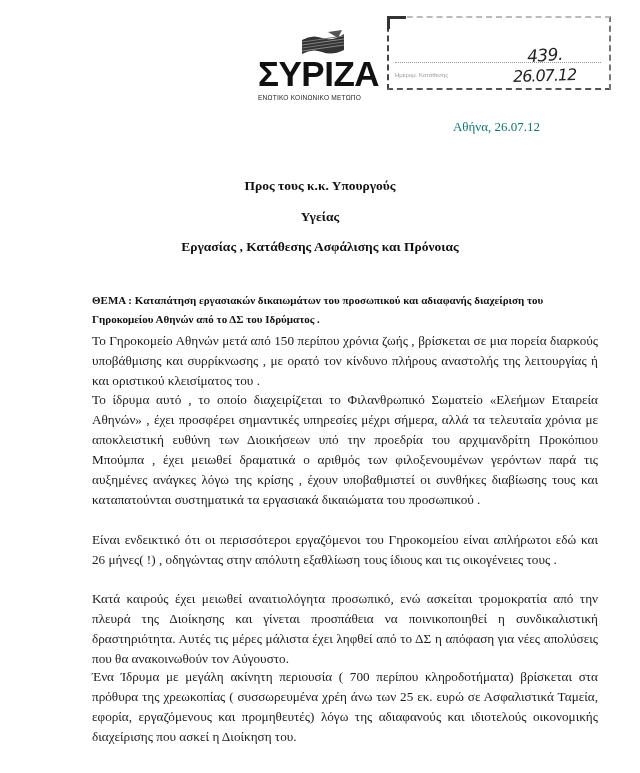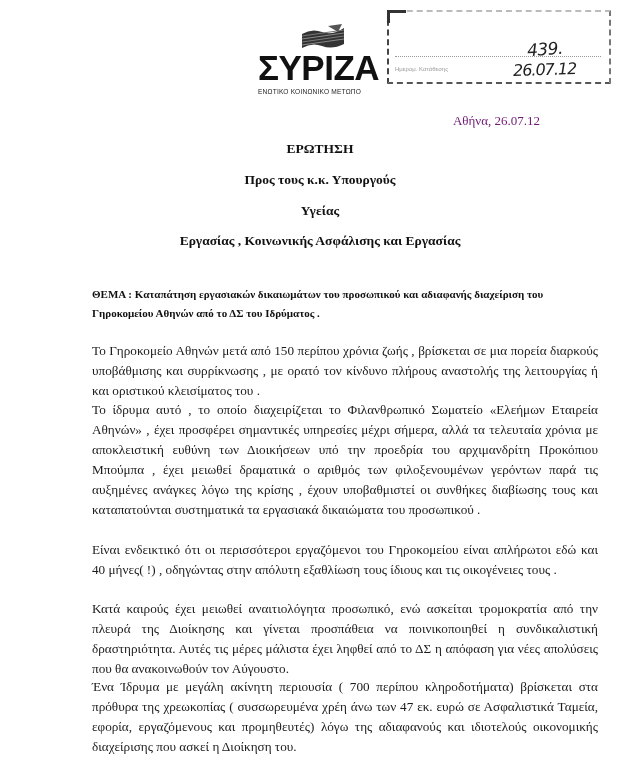--- a/index.html
+++ b/index.html
@@ -10,21 +10,21 @@
   body {
     width: 640px;
     height: 773px;
     position: relative;
     overflow: hidden;
     font-family: "Liberation Serif", "DejaVu Serif", serif;
     color: #1a1a1a;
   }
   .page {
     position: absolute;
-    left: 0; top: 0;
+    left: 0; top: 6px;
     width: 640px; height: 545px;
   }
   
   .logo {
     position: absolute;
     left: 256px;
     top: 24px;
     width: 132px;
     height: 80px;
   }
@@ -111,21 +111,21 @@
     font-style: italic;
     color: #222;
     letter-spacing: -1px;
     transform: rotate(-2deg);
   }
   .date {
     position: absolute;
     right: 100px;
     top: 113px;
     font-size: 13px;
-    color: #701a75;
+    color: #0f766e;
     text-align: right;
   }
   .center-line {
     position: absolute;
     left: 0;
     width: 640px;
     text-align: center;
     font-weight: bold;
     font-size: 13.5px;
     color: #111;
@@ -144,21 +144,20 @@
     position: absolute;
     left: 92px;
     width: 506px;
     font-size: 13.2px;
     line-height: 20px;
     text-align: justify;
     color: #1b1b1b;
   }
   .para.last-left {
     text-align-last: left;
-    margin-top: 16px;
   }
   .closing {
     position: absolute;
     left: 92px;
     top: 741px;
     font-size: 13.2px;
     color: #1b1b1b;
     margin-top: 38px;
   }
 </style>
@@ -183,30 +182,29 @@
   <div class="stamp">
     <div class="stamp-corner"></div>
     <div class="stamp-line"></div>
     <div class="stamp-label">Ημερομ. Κατάθεσης</div>
     <div class="stamp-number">439.</div>
     <div class="stamp-date">26.07.12</div>
   </div>
 
   <div class="date">Αθήνα, 26.07.12</div>
 
-  <div class="center-line" style="top:141px;">ΕΡΩΤΗΣΗ</div>
   <div class="center-line" style="top:172px;">Προς τους κ.κ. Υπουργούς</div>
   <div class="center-line" style="top:203px;">Υγείας</div>
-  <div class="center-line" style="top:233px;">Εργασίας , Κοινωνικής Ασφάλισης και Εργασίας</div>
+  <div class="center-line" style="top:233px;">Εργασίας , Κατάθεσης Ασφάλισης και Πρόνοιας</div>
 
   <div class="subject" style="top:285px;">
     <span>ΘΕΜΑ :</span>
     <span>Καταπάτηση εργασιακών  δικαιωμάτων του προσωπικού και αδιαφανής διαχείριση του Γηροκομείου Αθηνών  από το ΔΣ του Ιδρύματος .</span>
   </div>
 
   <div class="para last-left" style="top:325px;">Το Γηροκομείο Αθηνών μετά από 150 περίπου χρόνια ζωής , βρίσκεται σε μια πορεία διαρκούς υποβάθμισης και συρρίκνωσης , με ορατό τον κίνδυνο πλήρους αναστολής της λειτουργίας ή και οριστικού κλεισίματος του .</div>
   <div class="para last-left" style="top:384px;">Το ίδρυμα αυτό , το οποίο διαχειρίζεται το Φιλανθρωπικό Σωματείο «Ελεήμων Εταιρεία Αθηνών» , έχει προσφέρει σημαντικές υπηρεσίες μέχρι σήμερα, αλλά τα τελευταία χρόνια με αποκλειστική ευθύνη των Διοικήσεων υπό την  προεδρία του αρχιμανδρίτη Προκόπιου Μπούμπα , έχει μειωθεί δραματικά ο αριθμός των φιλοξενουμένων γερόντων παρά τις αυξημένες ανάγκες λόγω της κρίσης , έχουν υποβαθμιστεί οι συνθήκες διαβίωσης τους και καταπατούνται συστηματικά τα εργασιακά δικαιώματα του προσωπικού .</div>
-  <div class="para last-left" style="top:524px;">Είναι ενδεικτικό ότι οι περισσότεροι εργαζόμενοι του Γηροκομείου είναι απλήρωτοι εδώ και 40 μήνες( !) , οδηγώντας στην απόλυτη εξαθλίωση τους ίδιους και τις οικογένειες τους .</div>
+  <div class="para last-left" style="top:524px;">Είναι ενδεικτικό ότι οι περισσότεροι εργαζόμενοι του Γηροκομείου είναι απλήρωτοι εδώ και 26 μήνες( !) , οδηγώντας στην απόλυτη εξαθλίωση τους ίδιους και τις οικογένειες τους .</div>
   <div class="para last-left" style="top:583px;">Κατά καιρούς έχει μειωθεί αναιτιολόγητα προσωπικό, ενώ ασκείται τρομοκρατία από την πλευρά της Διοίκησης και γίνεται προσπάθεια να ποινικοποιηθεί η συνδικαλιστική δραστηριότητα. Αυτές τις μέρες μάλιστα έχει ληφθεί από το ΔΣ η απόφαση για νέες απολύσεις που θα ανακοινωθούν τον Αύγουστο.</div>
-  <div class="para last-left" style="top:661px;">Ένα Ίδρυμα με μεγάλη ακίνητη περιουσία ( 700 περίπου κληροδοτήματα) βρίσκεται στα πρόθυρα της χρεωκοπίας ( συσσωρευμένα χρέη άνω των 47 εκ. ευρώ σε Ασφαλιστικά Ταμεία, εφορία, εργαζόμενους και προμηθευτές) λόγω της αδιαφανούς και ιδιοτελούς οικονομικής διαχείρισης που ασκεί η Διοίκηση του.</div>
+  <div class="para last-left" style="top:661px;">Ένα Ίδρυμα με μεγάλη ακίνητη περιουσία ( 700 περίπου κληροδοτήματα) βρίσκεται στα πρόθυρα της χρεωκοπίας ( συσσωρευμένα χρέη άνω των 25 εκ. ευρώ σε Ασφαλιστικά Ταμεία, εφορία, εργαζόμενους και προμηθευτές) λόγω της αδιαφανούς και ιδιοτελούς οικονομικής διαχείρισης που ασκεί η Διοίκηση του.</div>
 
   <div class="closing">Ερωτώνται οι κ.κ. Υπουργοί</div>
 </div>
 
 </body></html>

